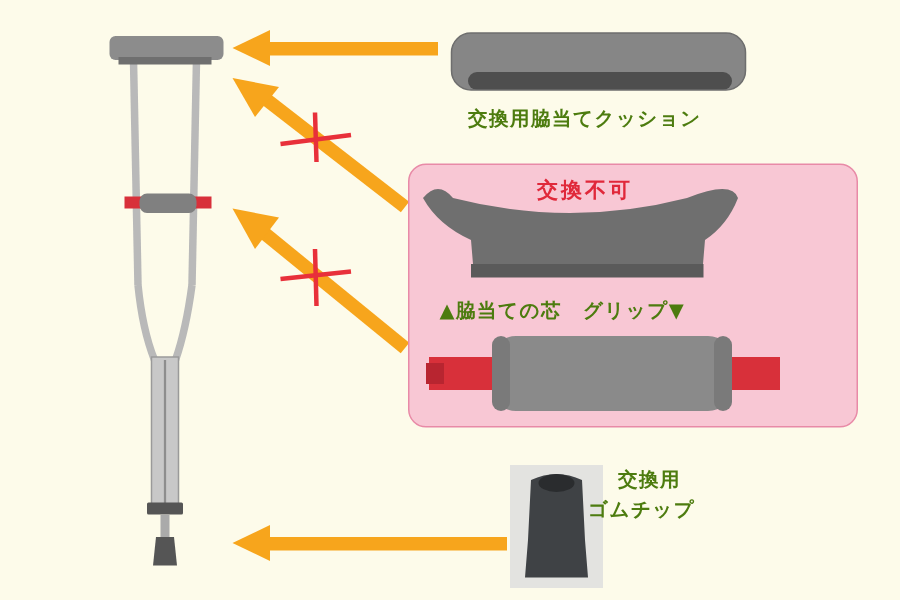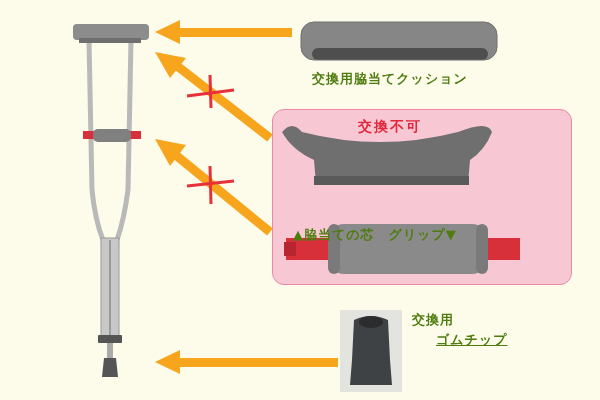--- a/index.html
+++ b/index.html
@@ -95,16 +95,16 @@
     <rect x="476" y="224" width="12" height="50" rx="6" fill="#7a7a7a"></rect>
   </g>
 
   <g>
     <rect x="340" y="310" width="62" height="82" fill="#e3e3e0"></rect>
     <path d="M354 320 Q371 312 388 320 L390 360 L392 385 L350 385 L352 360 Z" fill="#3f4245"></path>
     <ellipse cx="371" cy="322" rx="12" ry="6" fill="#2a2c2e"></ellipse>
   </g>
 </svg>
 
-<div class="abs label" style="left:293px;top:198px;font-size:13px;margin-top:28px;">▲脇当ての芯　グリップ▼</div>
+<div class="abs label" style="left:293px;top:198px;font-size:13px;">▲脇当ての芯　グリップ▼</div>
 
 <div class="abs label" style="left:412px;top:311px;">交換用</div>
-<div class="abs label" style="left:436px;top:331px;text-decoration:underline;">ゴムチップ</div>
+<div class="abs label" style="left:392px;top:331px;">ゴムチップ</div>
 
 </body></html>

